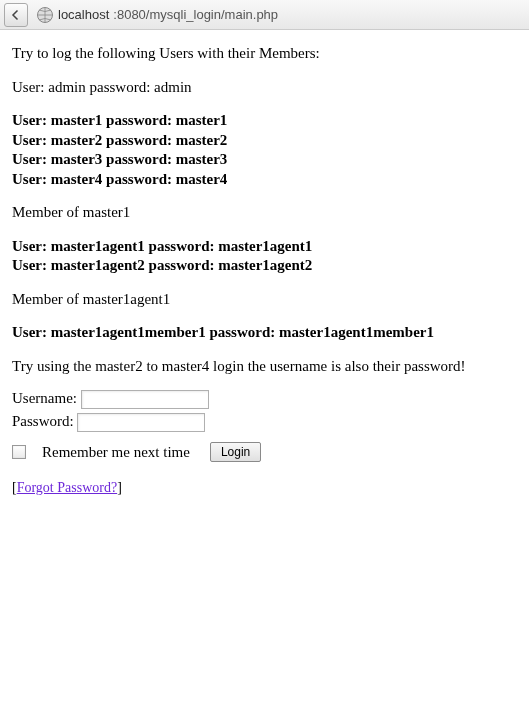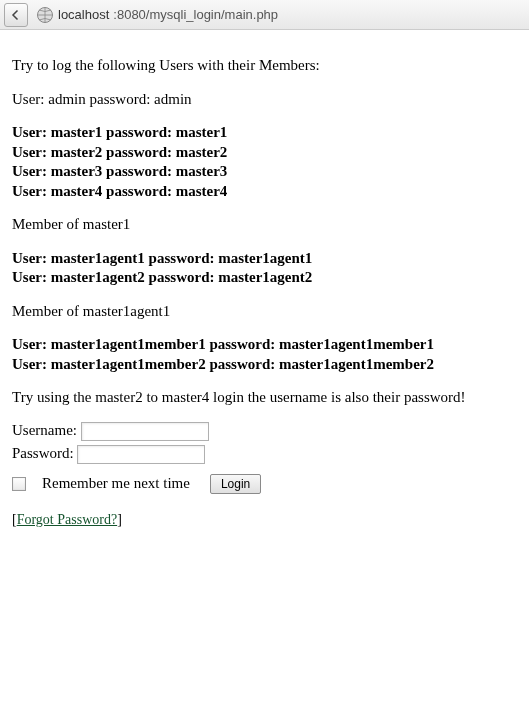--- a/index.html
+++ b/index.html
@@ -46,21 +46,21 @@
       gap: 4px;
       padding: 2px 4px;
       font-family: Arial, sans-serif;
       font-size: 13px;
       color: #555;
       overflow: hidden;
       white-space: nowrap;
     }
     .url-host { color: #333; }
     .content {
-      padding: 26px 12px;
+      padding: 14px 12px;
     }
     .content p {
       margin: 0 0 14px 0;
       line-height: 1.3;
     }
     .content .block {
       margin: 0 0 14px 0;
       line-height: 1.3;
       font-weight: bold;
     }
@@ -106,21 +106,21 @@
       background: linear-gradient(#f8f8f8,#e0e0e0);
       border: 1px solid #8a8a8a;
       border-radius: 2px;
       cursor: pointer;
       margin-left: 4px;
     }
     .forgot {
       margin-top: 18px;
       font-size: 14px;
     }
-    .forgot a { color: #14532d; }
+    .forgot a { color: #6d28d9; }
     .stats {
       text-align: center;
       margin-top: 50px;
       font-size: 15px;
     }
     .stats .bold { font-weight: bold; }
     .banner {
       text-align: center;
       color: #e00000;
       font-family: Arial, sans-serif;
@@ -165,21 +165,20 @@
 
   <div class="block">
     <div>User: master1agent1 password: master1agent1</div>
     <div>User: master1agent2 password: master1agent2</div>
   </div>
 
   <p>Member of master1agent1</p>
 
   <div class="block">
     <div>User: master1agent1member1 password: master1agent1member1</div>
-    <div>User: master1agent1member2 password: master1agent1member2</div>
   </div>
 
   <p>Try using the master2 to master4 login the username is also their password!</p>
 
 
   <div class="form-row">
     <label>Username:</label>
     <input type="text" class="text-input" style="">
   </div>
   <div class="form-row">

